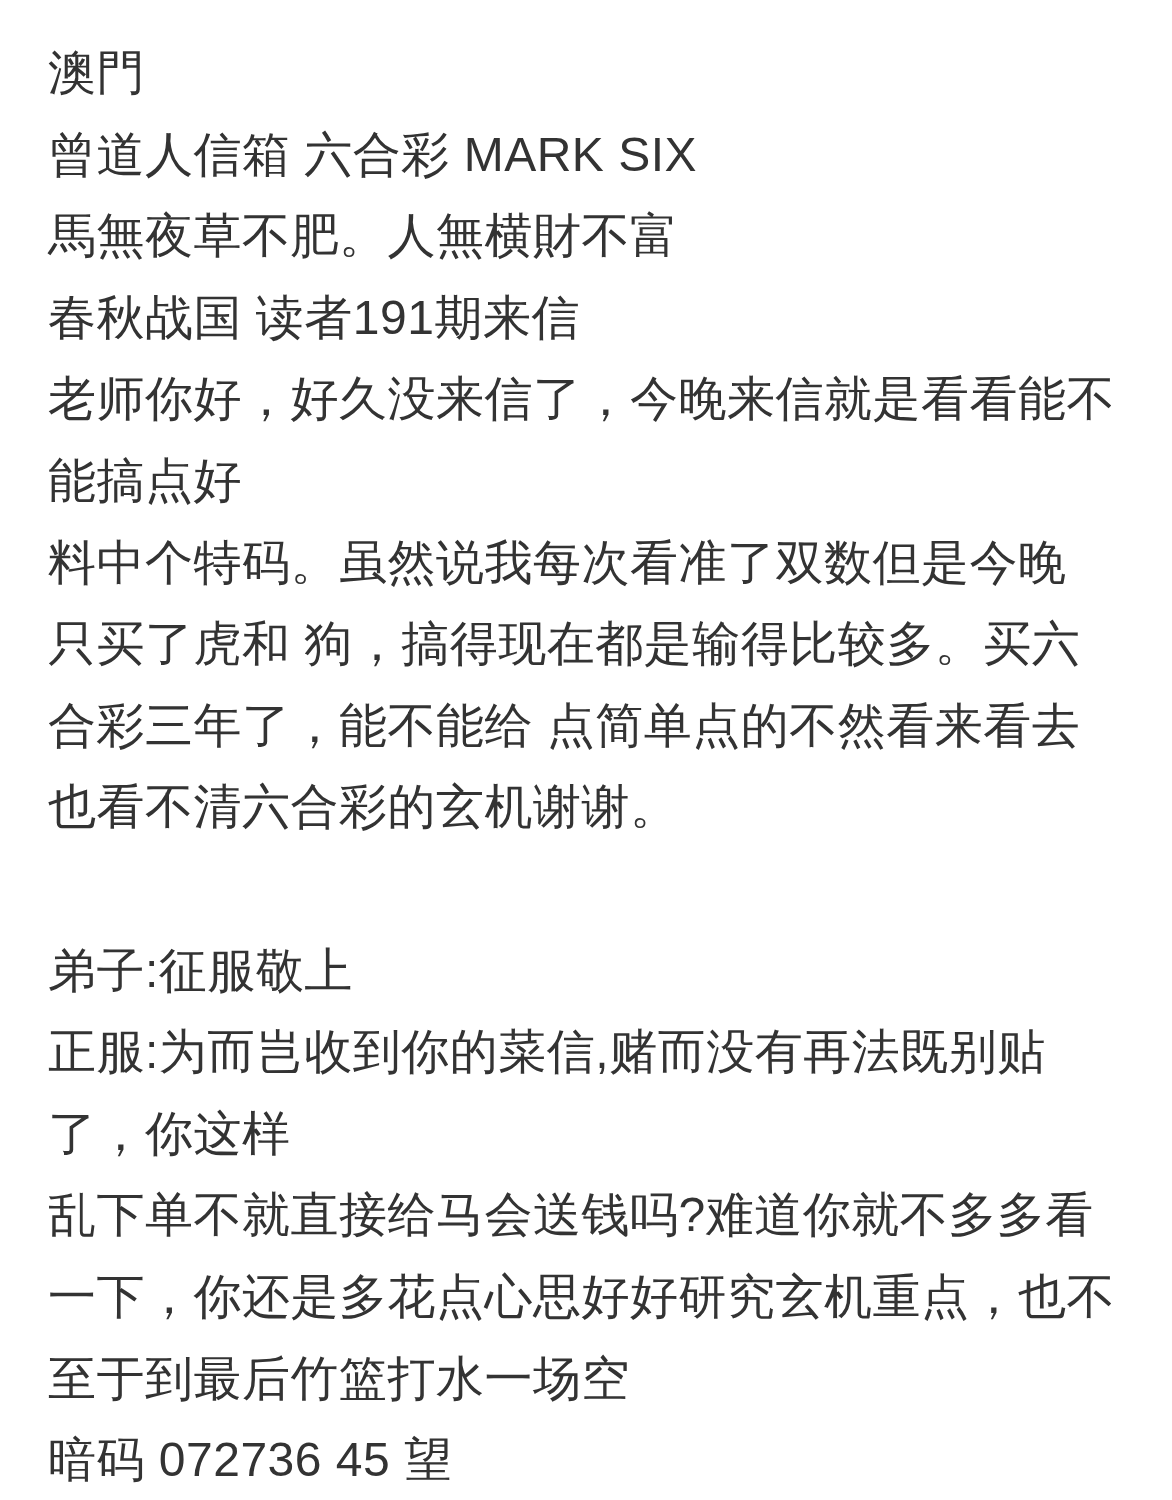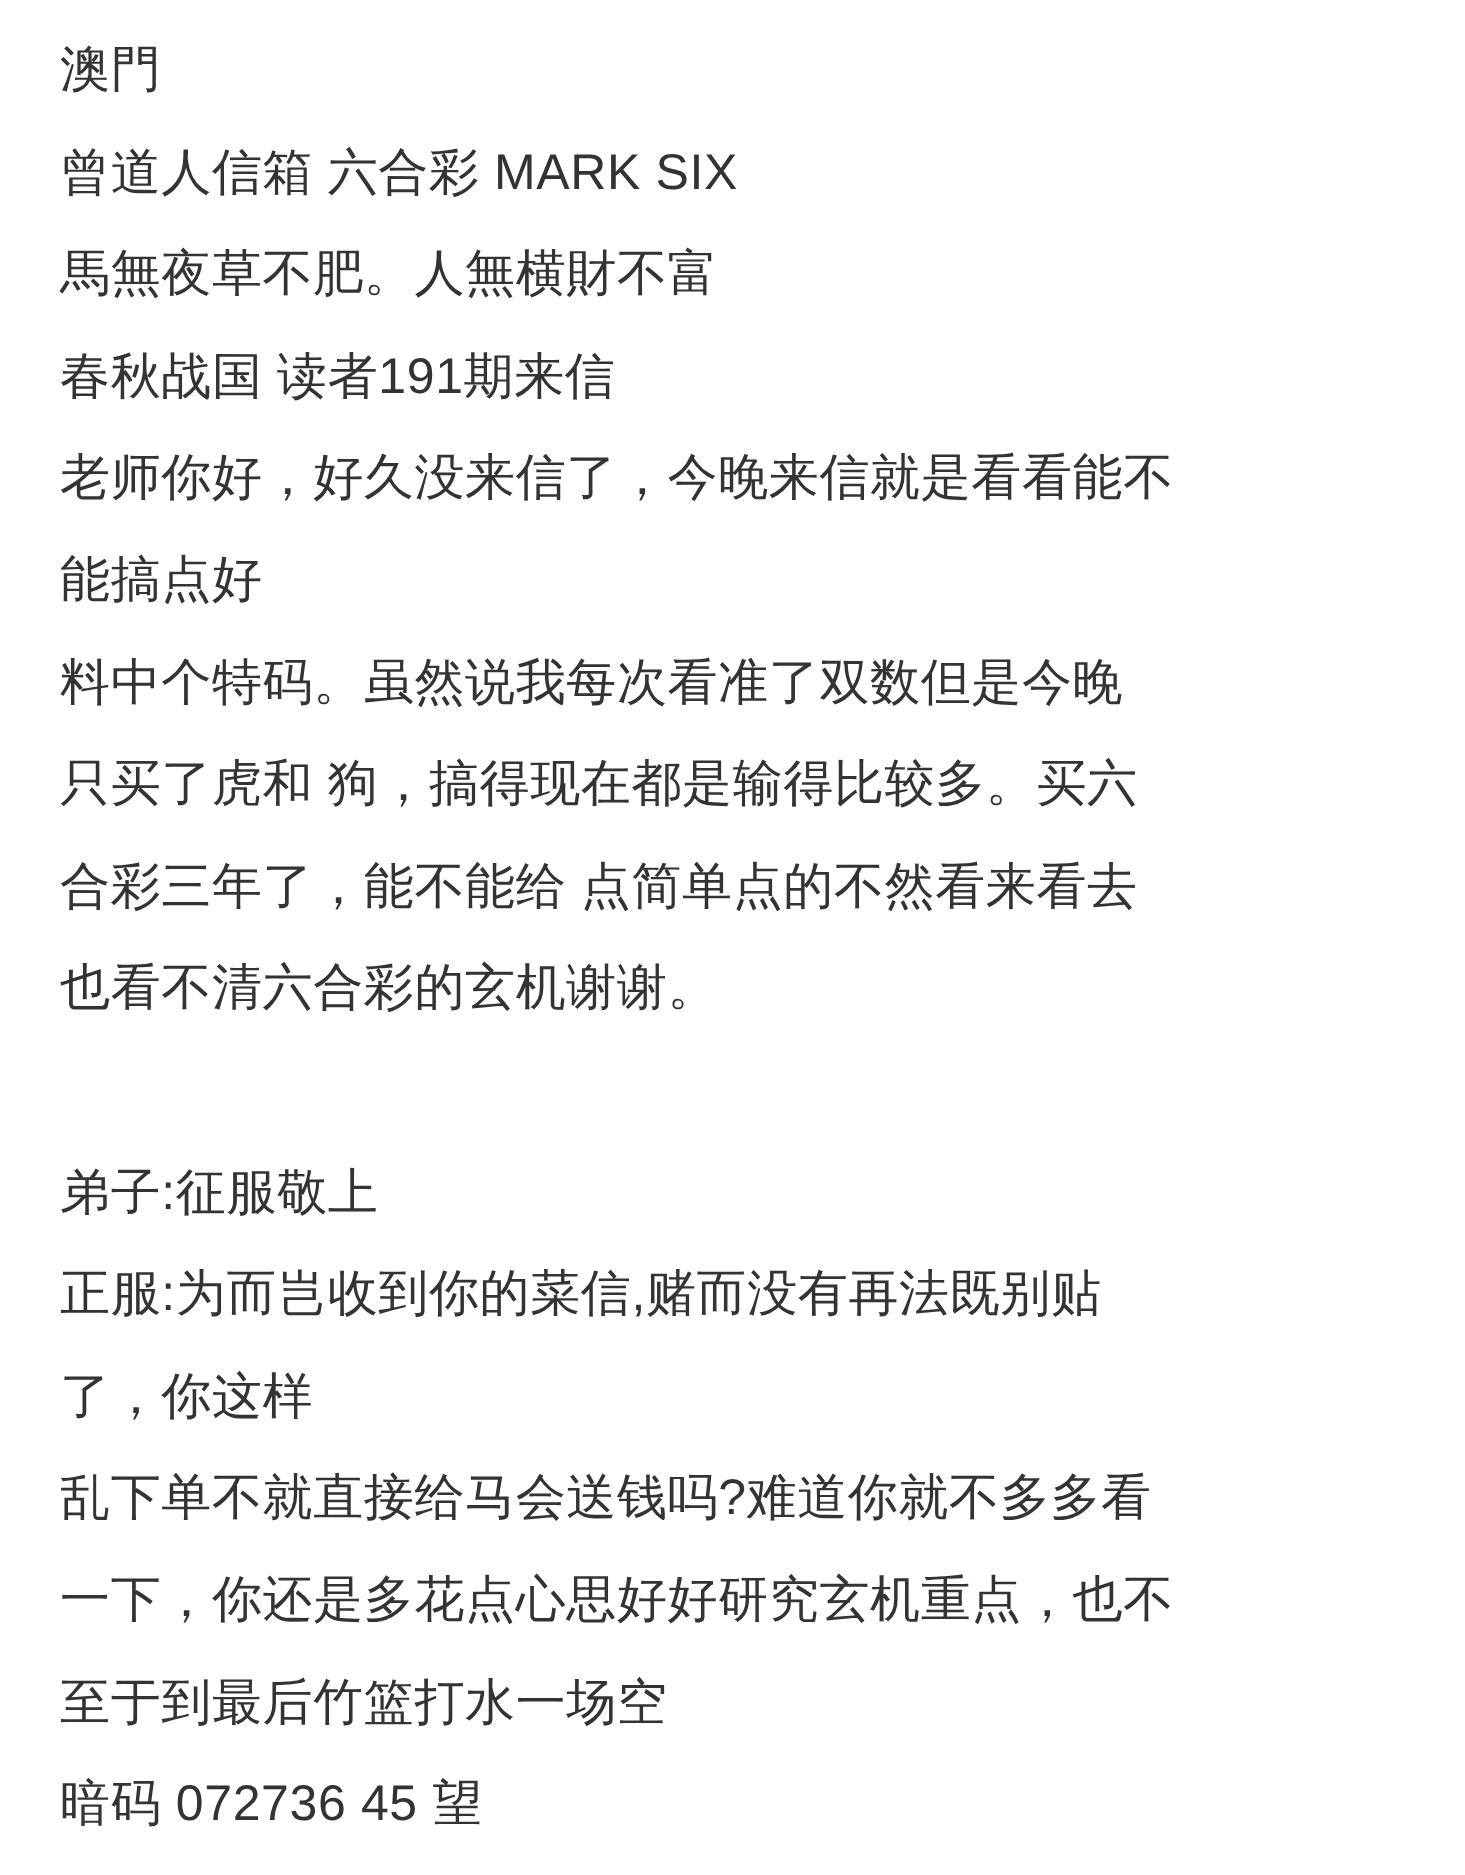--- a/index.html
+++ b/index.html
@@ -9,23 +9,23 @@
   body {
     width: 1172px;
     height: 1500px;
     background: #ffffff;
     overflow: hidden;
   }
   .page {
     box-sizing: border-box;
     width: 1172px;
     height: 1500px;
-    padding: 16px 44px 0 48px;
+    padding: 32px 44px 0 48px;
     font-family: "Liberation Sans", sans-serif;
-    font-size: 40px;
+    font-size: 48px;
     font-weight: 400;
     line-height: 81.6px;
     color: #333333;
     letter-spacing: 0.5px;
     white-space: pre-wrap;
     border-radius: 24px;
   }
   .text-line {
     min-height: 81.6px;
   }

